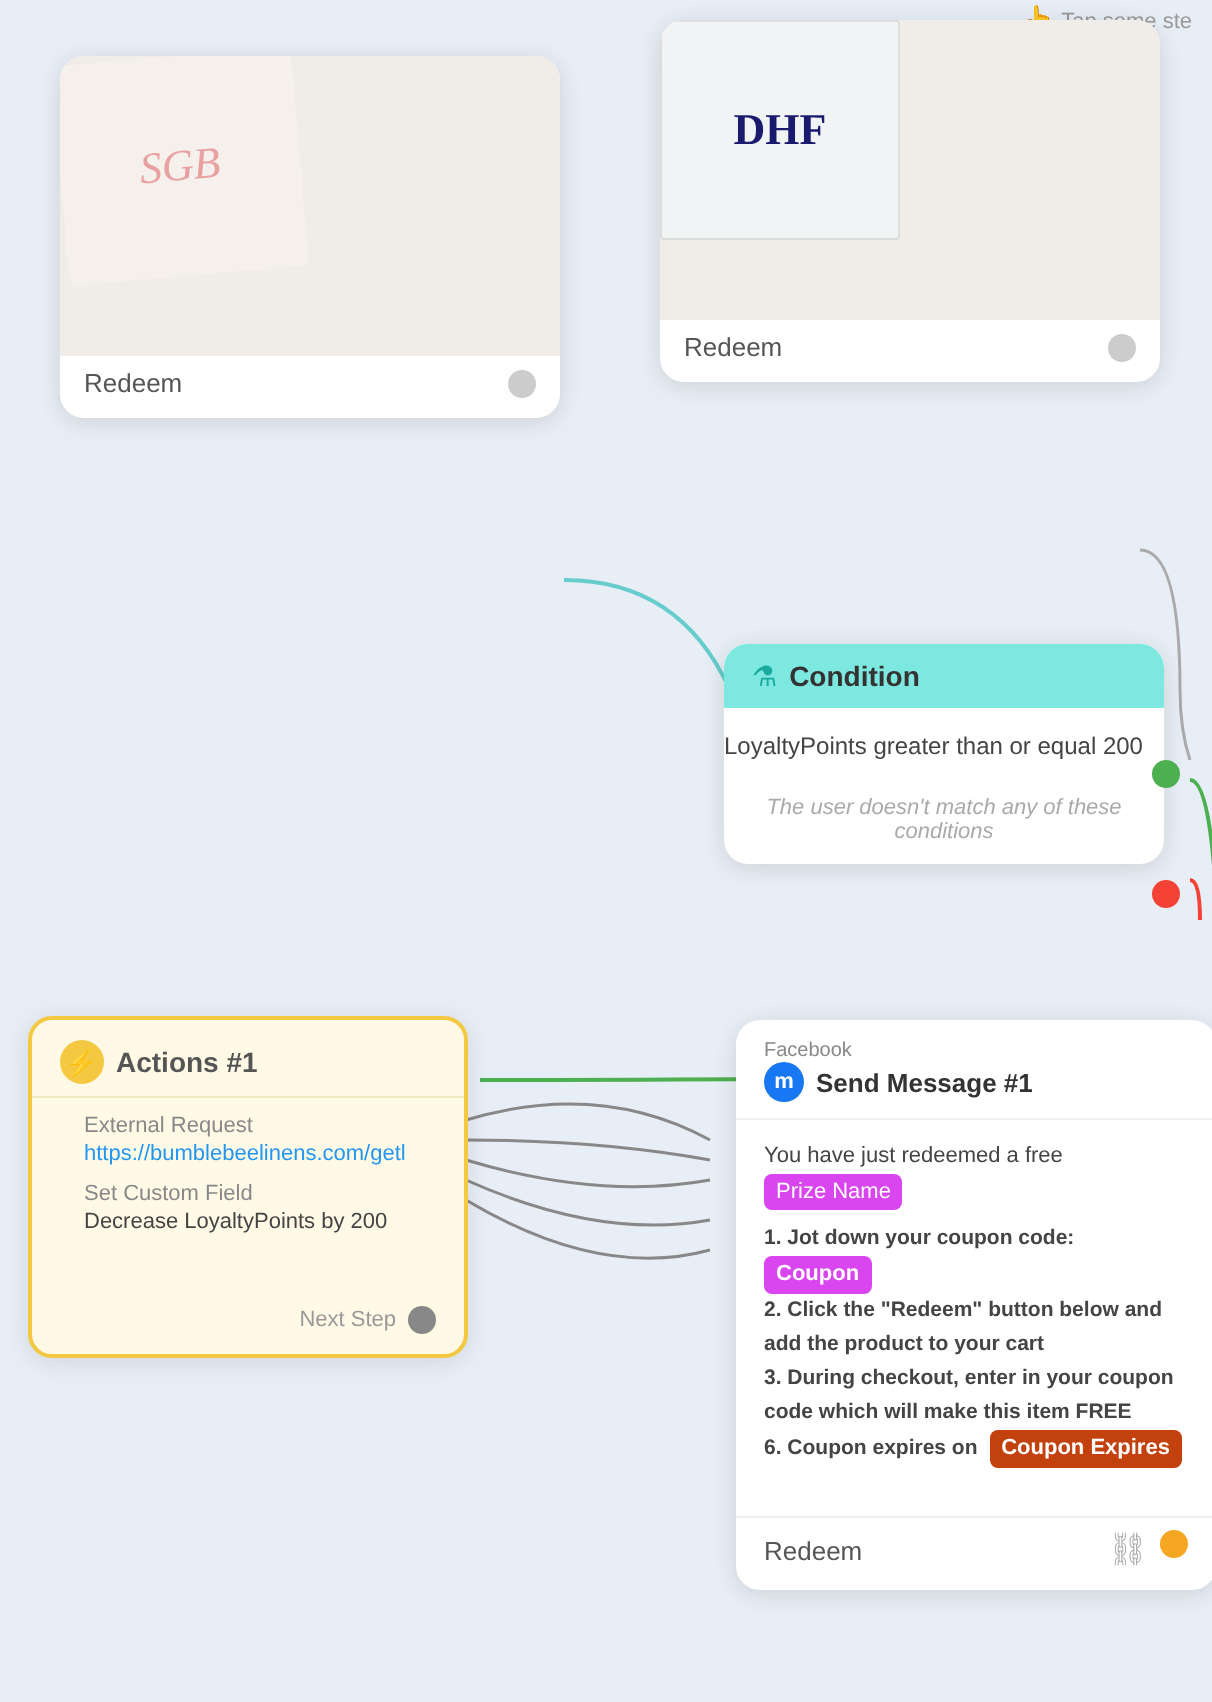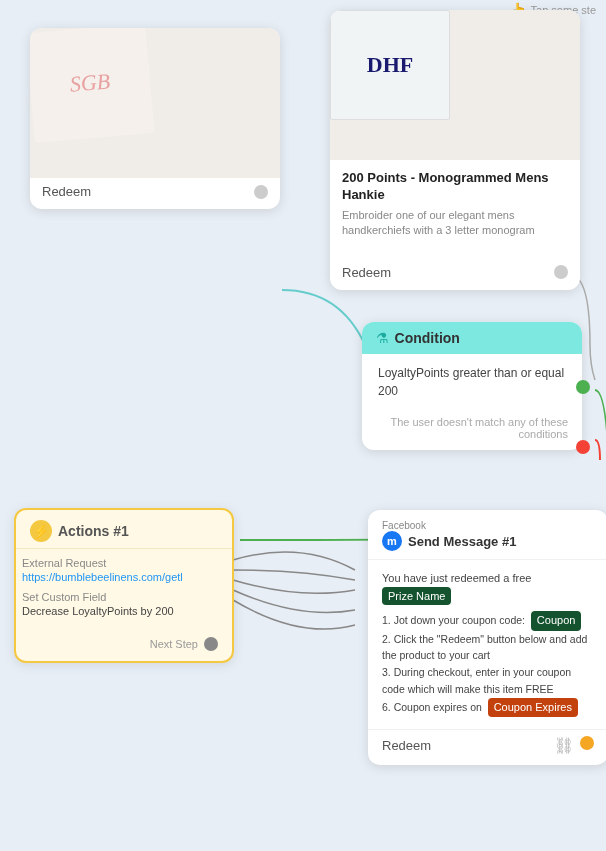--- a/index.html
+++ b/index.html
@@ -159,34 +159,35 @@
       font-size: 14px;
     }
 
     .condition-header-title {
       font-size: 14px;
       font-weight: 600;
       color: #333;
     }
 
     .condition-body {
-      padding: 10px 16px;
+      padding: 10px 0;
     }
 
     .condition-text {
       font-size: 12px;
       color: #444;
       line-height: 1.5;
     }
 
     .condition-no-match {
       font-size: 11px;
       color: #aaa;
-      text-align: right;
+      text-align: center;
       padding: 6px 14px 10px;
+      font-style: italic;
     }
 
     
     .connector-dot {
       width: 14px;
       height: 14px;
       border-radius: 50%;
       position: absolute;
     }
 
@@ -223,21 +224,21 @@
       color: #fff;
     }
 
     .actions-title {
       font-size: 14px;
       font-weight: 600;
       color: #555;
     }
 
     .actions-body {
-      padding: 8px 6px;
+      padding: 8px 26px;
     }
 
     .actions-section-title {
       font-size: 11px;
       color: #888;
       margin-bottom: 2px;
     }
 
     .actions-link {
       font-size: 11px;
@@ -257,20 +258,21 @@
       color: #444;
       margin-bottom: 8px;
     }
 
     .actions-footer {
       display: flex;
       align-items: center;
       justify-content: flex-end;
       padding: 4px 14px 10px;
       gap: 6px;
+      margin-top: 16px;
     }
 
     .next-step-label {
       font-size: 11px;
       color: #999;
     }
 
     
     .fb-card {
       background: #fff;
@@ -319,41 +321,42 @@
 
     .fb-message {
       font-size: 11px;
       color: #444;
       line-height: 1.5;
       margin-bottom: 6px;
     }
 
     .fb-highlight {
       display: inline-block;
-      background: #14532d;
+      background: #d946ef;
       color: #fff;
       border-radius: 4px;
       padding: 1px 6px;
       font-size: 11px;
     }
 
     .fb-highlight-orange {
       display: inline-block;
       background: #c2410c;
       color: #fff;
       border-radius: 4px;
       padding: 1px 6px;
       font-size: 11px;
     }
 
     .fb-steps {
       font-size: 10.5px;
       color: #444;
       line-height: 1.6;
-      margin-bottom: 2px;
+      margin-bottom: 14px;
+      font-weight: bold;
     }
 
     .fb-footer {
       display: flex;
       align-items: center;
       justify-content: space-between;
       padding: 6px 14px 10px;
       border-top: 1px solid #f0f0f0;
     }
 
@@ -437,24 +440,20 @@
     </div>
     <div class="card-footer">
       <span class="redeem-btn">Redeem</span>
       <div class="dot-indicator"></div>
     </div>
   </div>
 
   <div class="product-card" style="left: 330px; top: 10px;">
     <div class="card-image card-image-mens">
       <div class="hankie-mens"></div>
-    </div>
-    <div class="card-content">
-      <div class="card-title">200 Points - Monogrammed Mens Hankie</div>
-      <div class="card-desc">Embroider one of our elegant mens handkerchiefs with a 3 letter monogram</div>
     </div>
     <div class="card-footer">
       <span class="redeem-btn">Redeem</span>
       <div class="dot-indicator"></div>
     </div>
   </div>
 
   <div class="condition-card" style="left: 362px; top: 322px;">
     <div class="condition-header">
       <span class="condition-header-icon">⚗</span>

